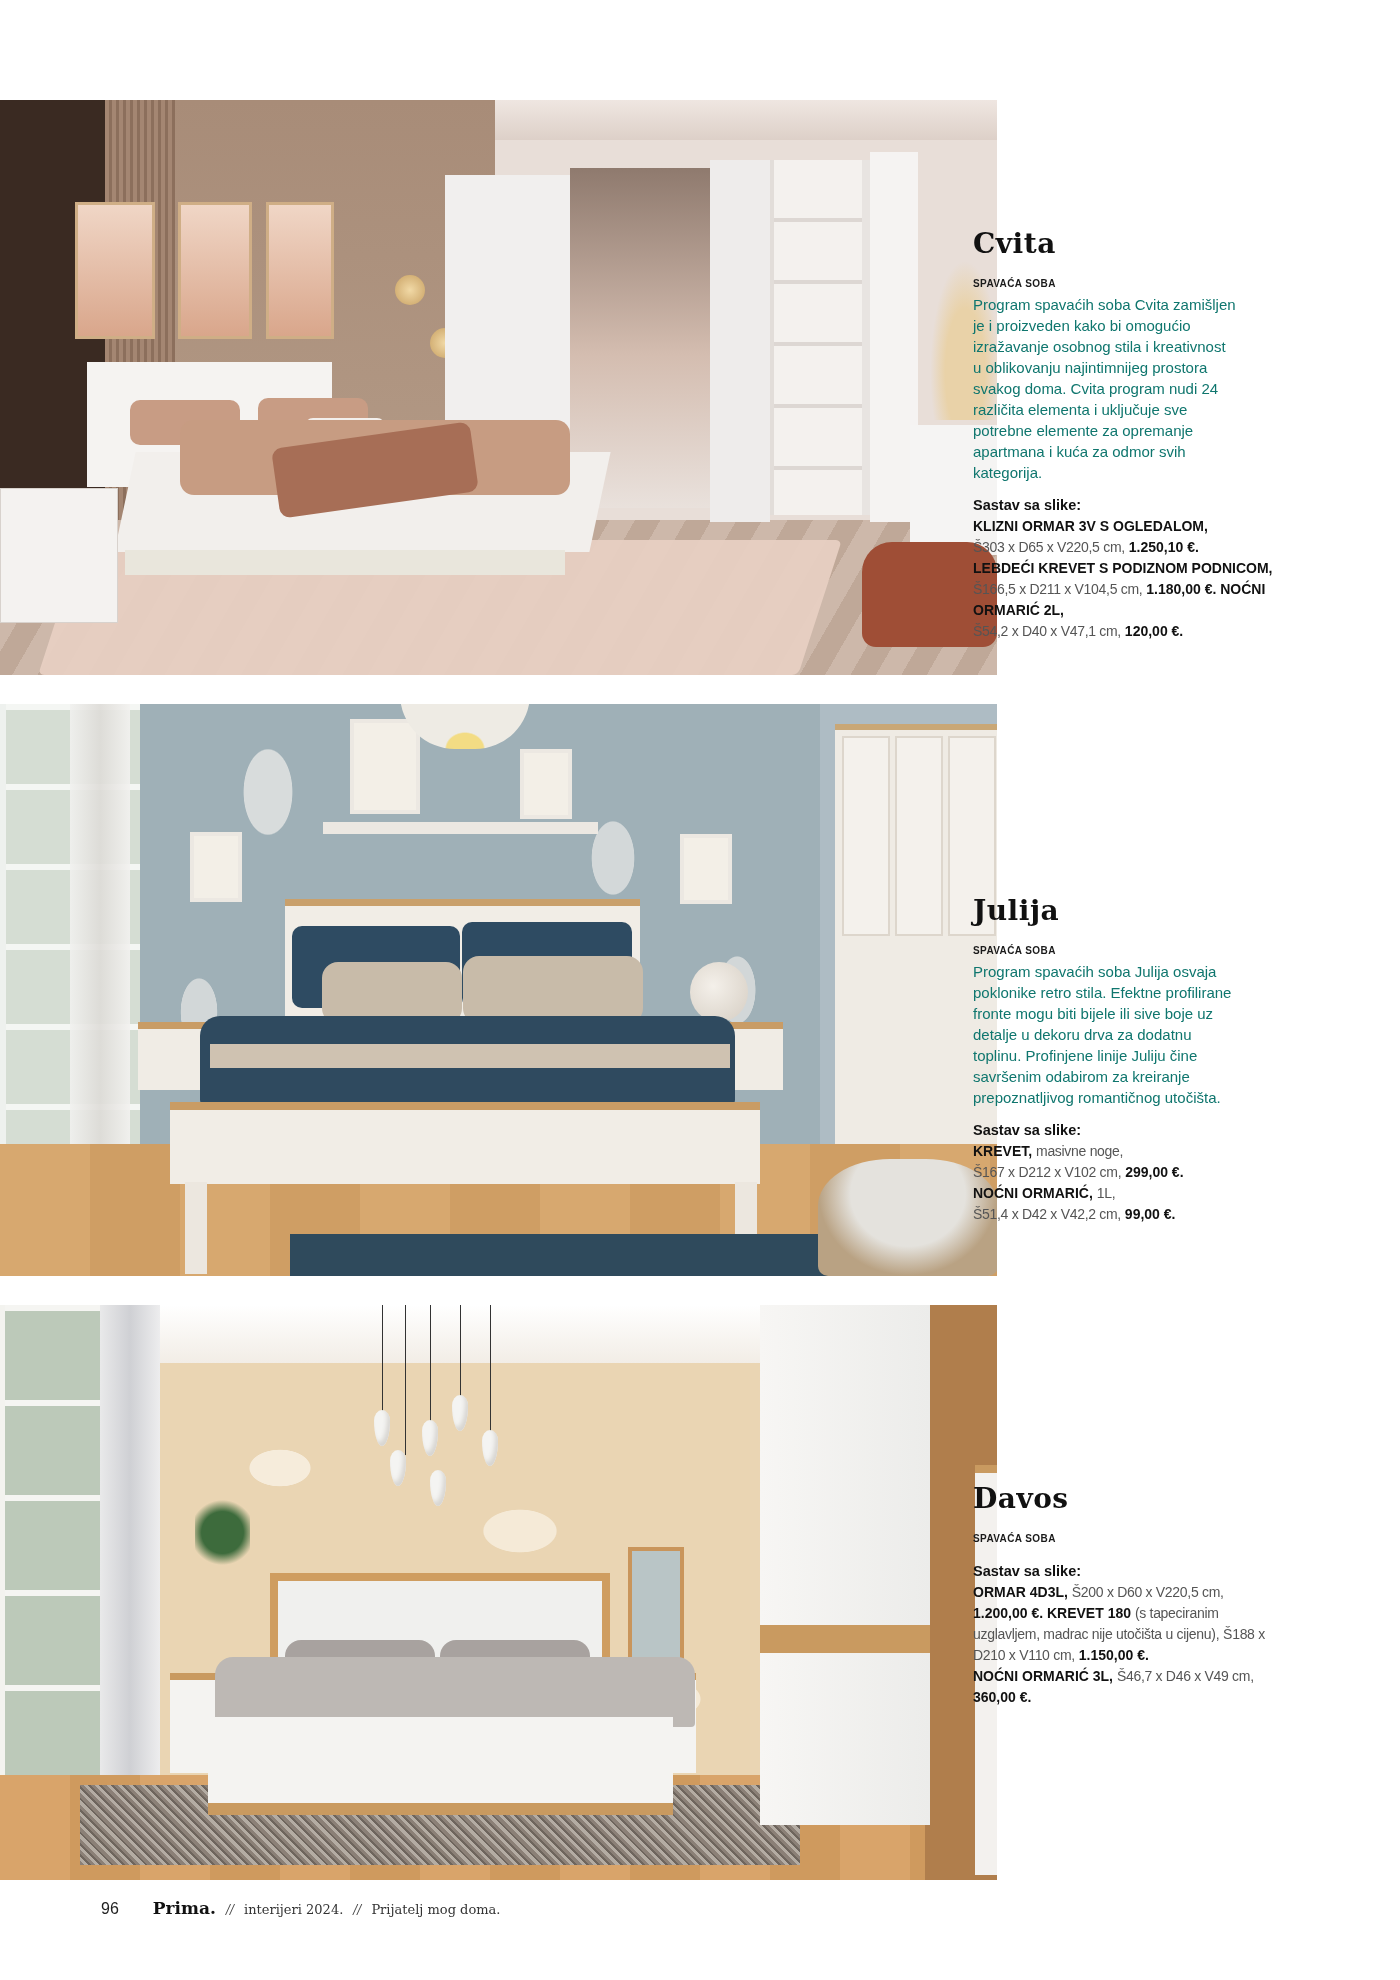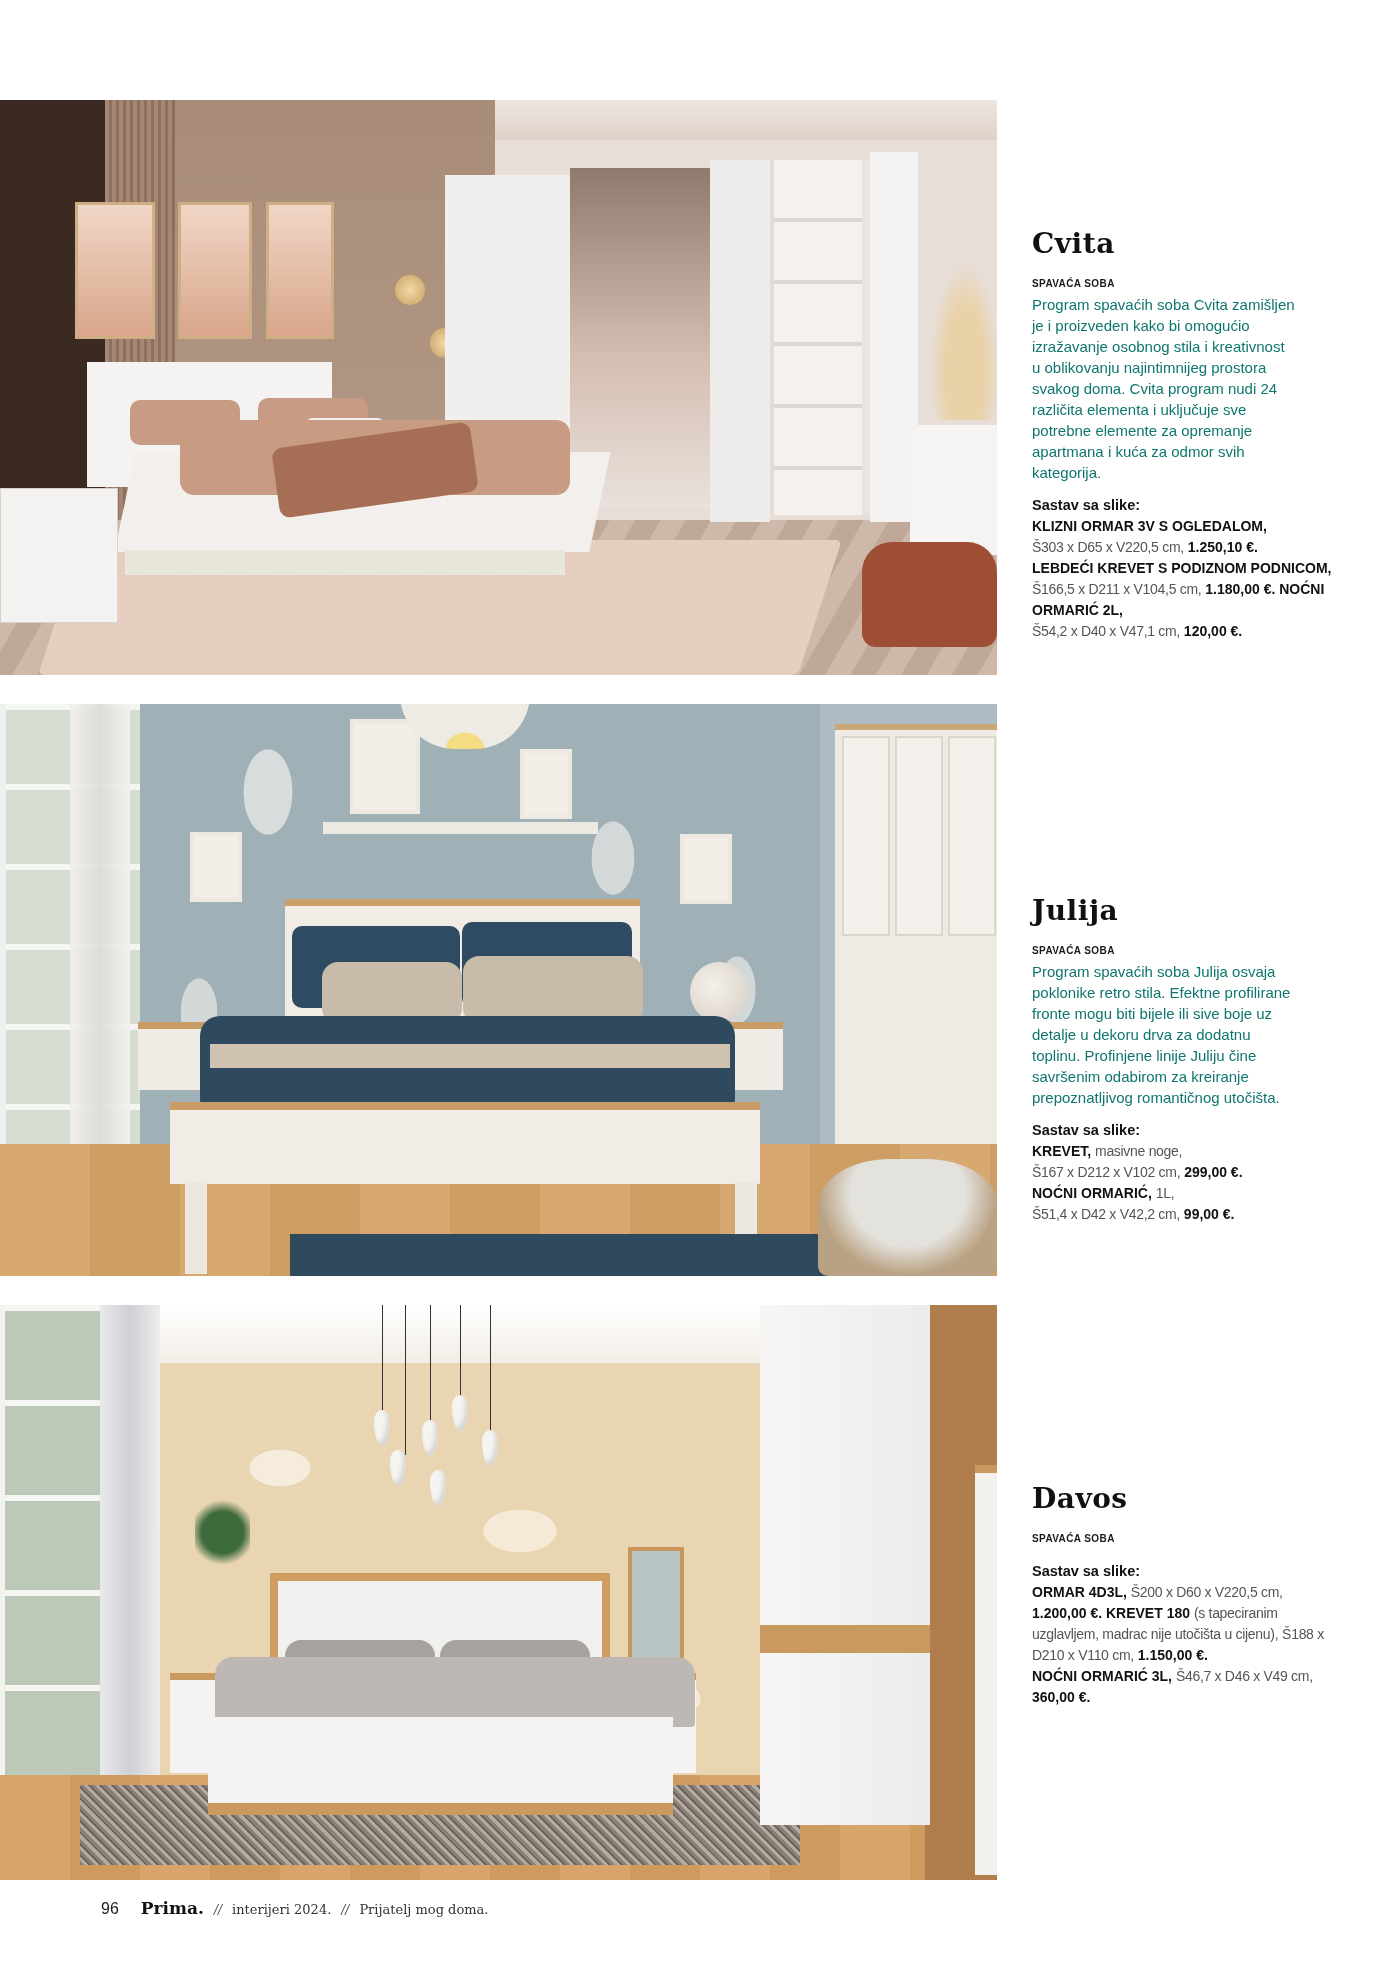--- a/index.html
+++ b/index.html
@@ -97,33 +97,33 @@
   #p3 .headboard { left: 270px; top: 268px; width: 340px; height: 85px; background: #f0f0ee; border: 8px solid #cf9d60; border-bottom: none; }
   #p3 .pillow { background: #a8a29f; border-radius: 16px; }
   #p3 .duvet { left: 215px; top: 352px; width: 480px; height: 70px; background: #bdb8b4; border-radius: 18px 18px 4px 4px; }
   #p3 .foot { left: 208px; top: 412px; width: 465px; height: 98px; background: #f4f3f1; border-bottom: 12px solid #c99a60; }
   #p3 .ns { top: 368px; width: 56px; height: 100px; background: #f4f3f1; border-top: 7px solid #c99a60; }
   #p3 .plant { left: 195px; top: 190px; width: 55px; height: 75px; background: radial-gradient(circle,#3d6b3c 0 45%, transparent 70%); }
   .drop { position: absolute; width: 16px; height: 36px; border-radius: 50% 50% 50% 50% / 30% 30% 70% 70%; background: #f4f4f2; box-shadow: inset -3px -4px 4px #d8d6d2; }
   .wire { position: absolute; width: 1px; background: #333; }
 
   
-  .info { position: absolute; left: 1032px; width: 340px; }
+  .info { position: absolute; left: 973px; width: 340px; }
   .product-title { font-family: "DejaVu Serif", serif; font-weight: bold; font-size: 28px; letter-spacing: 0.5px; color: #111; line-height: 32px; }
   .category { margin-top: 13px; font-family: "Liberation Sans", sans-serif; font-weight: bold; font-size: 10px; letter-spacing: 0.4px; color: #1a1a1a; line-height: 21px; }
   .desc { font-family: "Liberation Sans", sans-serif; font-size: 15px; line-height: 21px; color: #0f766e; width: 265px; }
   .comp-head { margin-top: 12px; font-family: "Liberation Sans", sans-serif; font-weight: bold; font-size: 14.5px; line-height: 21px; color: #111; }
   .comp { font-family: "Liberation Sans", sans-serif; font-size: 14px; line-height: 21px; color: #111; width: 300px; }
   .comp b { font-weight: bold; color: #111; }
   .comp .dim { color: #555; letter-spacing: -0.3px; }
 
   
   .footer { position: absolute; left: 101px; top: 1898px; display: flex; align-items: baseline; gap: 10px; font-size: 14px; color: #333; }
   .footer .page-num { font-family: "Liberation Sans", sans-serif; font-size: 16px; color: #222; }
-  .footer .brand { font-family: "DejaVu Serif", serif; font-weight: bold; font-size: 17px; color: #111; margin-left: 12px; }
+  .footer .brand { font-family: "DejaVu Serif", serif; font-weight: bold; font-size: 17px; color: #111; margin-left: 24px; }
   .footer .sep { font-family: "DejaVu Serif", serif; font-style: italic; font-size: 12px; color: #444; }
   .footer .mag { font-family: "DejaVu Serif", serif; font-size: 13px; color: #333; }
 </style>
 </head>
 <body>
 
 <div class="photo" id="p1" title="Cvita bedroom with white sliding mirrored wardrobe, floating bed and nightstand">
   <div class="ceiling"></div>
   <div class="wall-dark"></div>
   <div class="slats"></div>

